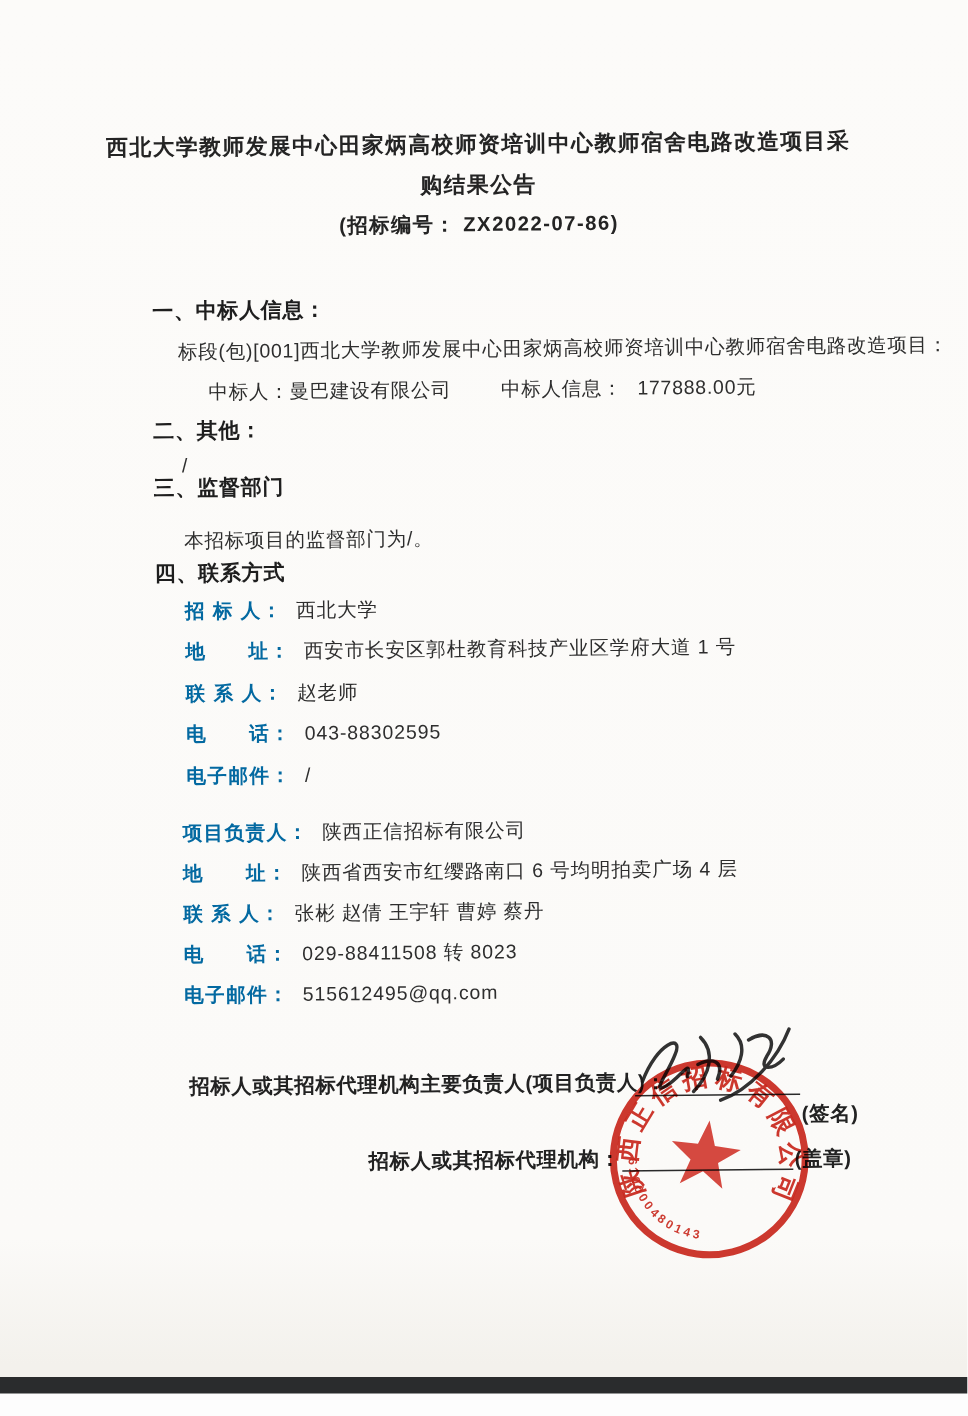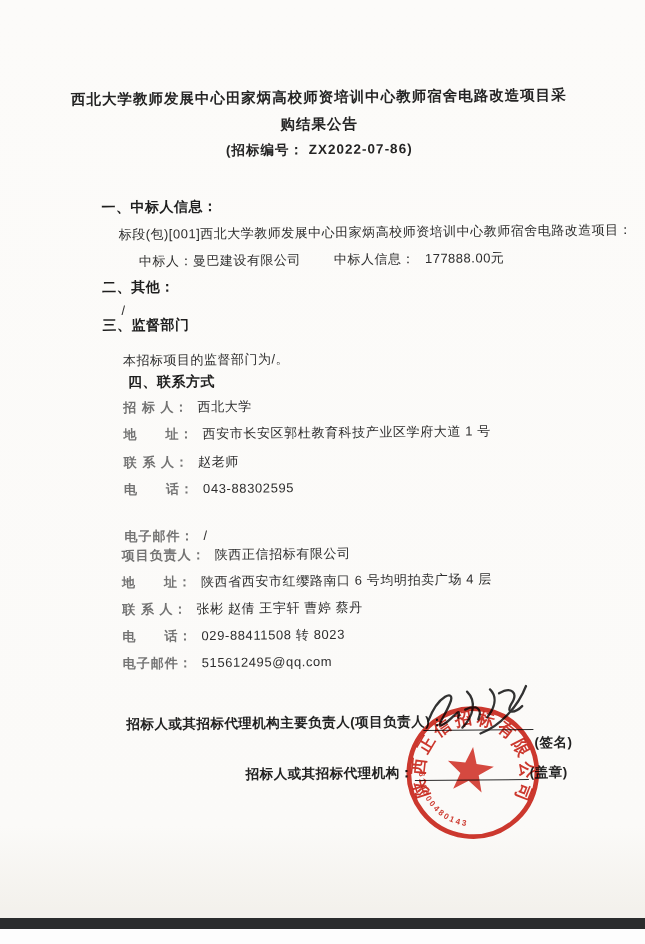--- a/index.html
+++ b/index.html
@@ -31,21 +31,21 @@
   .title-inner{display:inline-block;max-width:500px;}
   .tender{
     left:0;top:141px;width:645px;text-align:center;
     font-size:13.5px;font-weight:600;letter-spacing:1px;color:#242424;
   }
   .heading{font-size:14px;font-weight:bold;color:#1e1e1e;letter-spacing:0.5px;}
   .body-text{font-size:13px;color:#2e2e2e;letter-spacing:0.5px;}
   .contact-row{font-size:13px;color:#2e2e2e;}
   .contact-row .lbl{
     display:inline-block;min-width:60px;margin-right:9px;
-    font-weight:bold;color:#737373;letter-spacing:1px;text-align:center;
+    font-weight:bold;color:#0369a1;letter-spacing:1px;text-align:center;
   }
   .contact-row .val{letter-spacing:0.6px;}
   .sig-text{font-size:13.5px;font-weight:600;color:#222;letter-spacing:0.5px;}
   .uline{position:absolute;border-bottom:1.4px solid #2a2a2a;height:0;}
   .seal{
     position:absolute;left:402px;top:706px;width:136px;height:136px;
     mix-blend-mode:multiply;transform:rotate(8deg);
   }
   .handwriting{position:absolute;left:418px;top:684px;width:118px;height:56px;}
 </style>
@@ -66,35 +66,35 @@
   <div class="abs body-text" style="left:141px;top:251px;">
     <span>中标人：</span><span>曼巴建设有限公司</span><span style="display:inline-block;width:33px;"></span><span>中标人信息：</span><span style="display:inline-block;width:10px;"></span><span>177888.00元</span>
   </div>
 
   <div class="abs heading" style="left:104px;top:277px;font-family:Liberation Serif, serif;">二、其他：</div>
   <div class="abs body-text" style="left:123px;top:301px;">/</div>
 
   <div class="abs heading" style="left:104px;top:315px;">三、监督部门</div>
   <div class="abs body-text" style="left:124px;top:350px;">本招标项目的监督部门为/。</div>
 
-  <div class="abs heading" style="left:104px;top:372px;margin-left:25px;">四、联系方式</div>
+  <div class="abs heading" style="left:104px;top:372px;">四、联系方式</div>
 
   <div class="abs contact-row" style="left:124px;top:397px;">
     <span class="lbl">招 标 人：</span><span class="val">西北大学</span>
   </div>
   <div class="abs contact-row" style="left:124px;top:424px;">
     <span class="lbl">地　　址：</span><span class="val">西安市长安区郭杜教育科技产业区学府大道 1 号</span>
   </div>
   <div class="abs contact-row" style="left:124px;top:452px;">
     <span class="lbl">联 系 人：</span><span class="val">赵老师</span>
   </div>
   <div class="abs contact-row" style="left:124px;top:479px;">
     <span class="lbl">电　　话：</span><span class="val">043-88302595</span>
   </div>
-  <div class="abs contact-row" style="left:124px;top:526px;">
+  <div class="abs contact-row" style="left:124px;top:507px;">
     <span class="lbl">电子邮件：</span><span class="val">/</span>
   </div>
 
   <div class="abs contact-row" style="left:121px;top:545px;">
     <span class="lbl" style="min-width:0;">项目负责人：</span><span class="val">陕西正信招标有限公司</span>
   </div>
   <div class="abs contact-row" style="left:121px;top:572px;">
     <span class="lbl">地　　址：</span><span class="val">陕西省西安市红缨路南口 6 号均明拍卖广场 4 层</span>
   </div>
   <div class="abs contact-row" style="left:121px;top:599px;">

